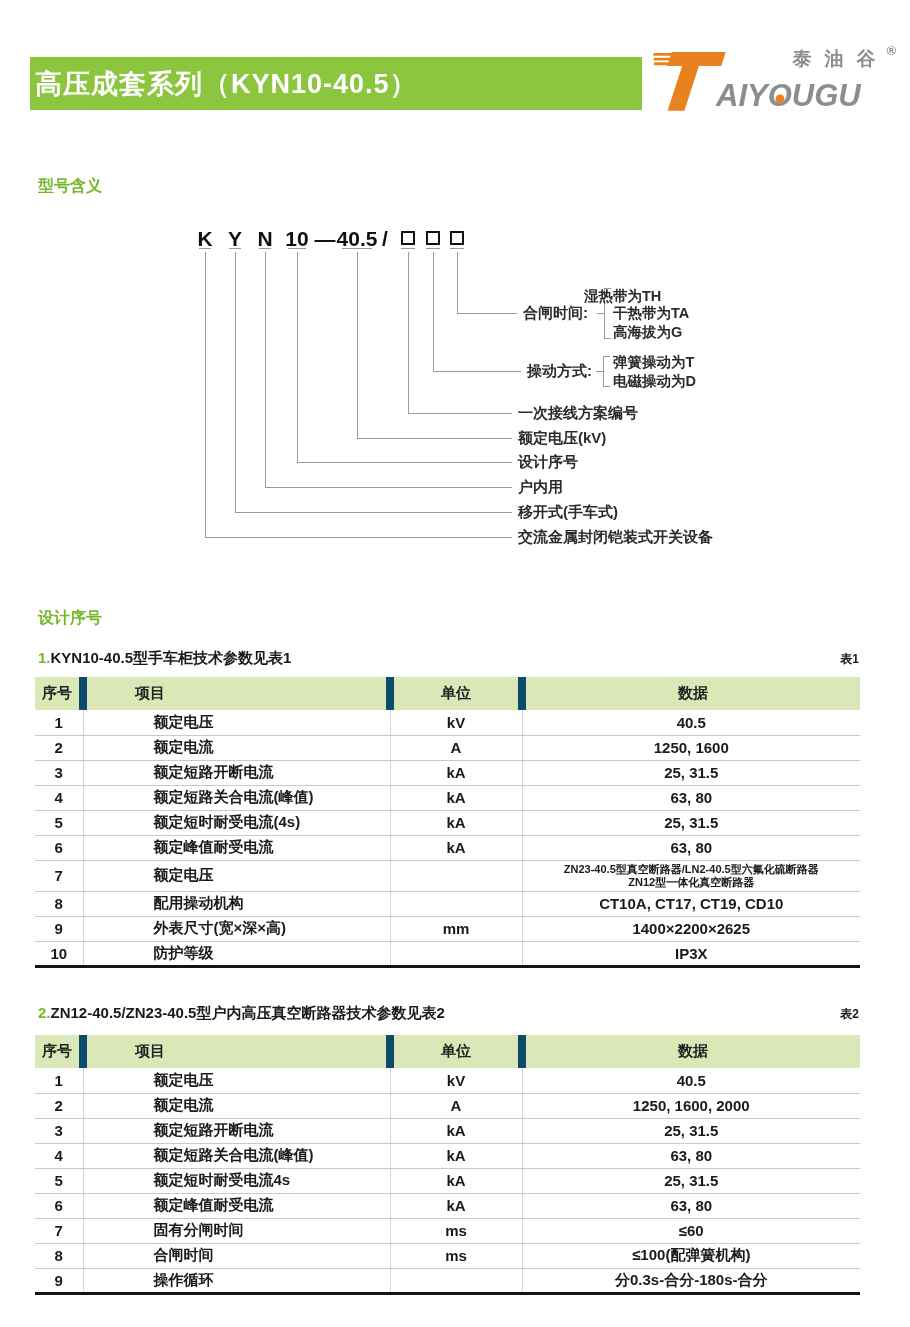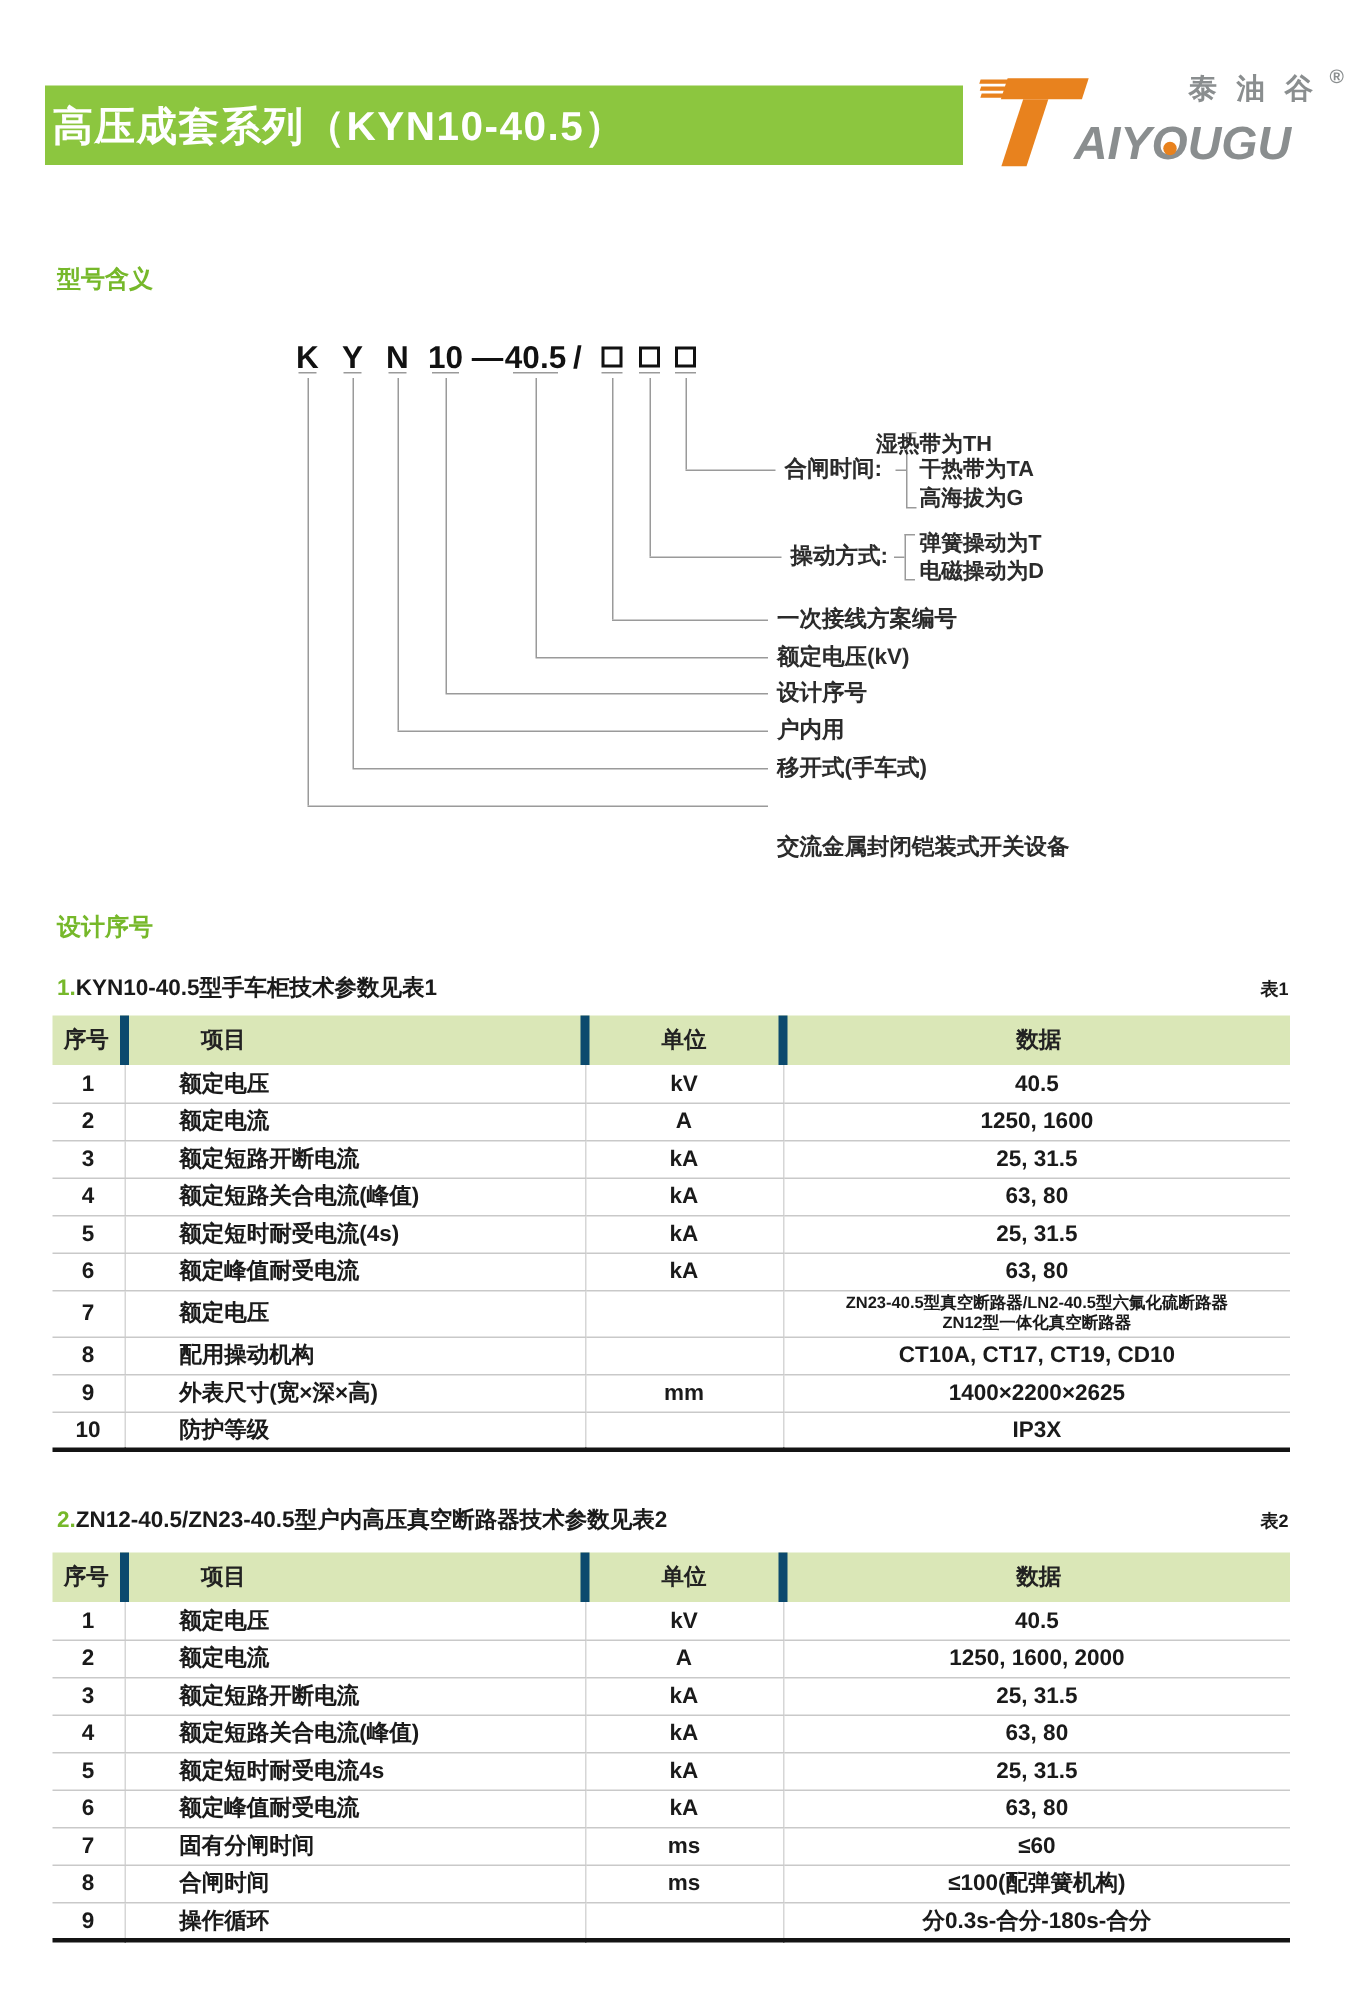--- a/index.html
+++ b/index.html
@@ -48,27 +48,27 @@
   
   .tbl-title{position:absolute;left:38px;width:821px;display:flex;align-items:baseline;
              font-size:15px;font-weight:bold;color:#1a1a1a;white-space:nowrap;}
   .tbl-title .num{color:var(--section-heading);}
   .tbl-title .tag{margin-left:auto;font-size:12px;font-weight:bold;}
 
   
   .tech-table{position:absolute;left:35px;width:825px;border-collapse:collapse;table-layout:fixed;
               border-bottom:3px solid #141414;}
   .tech-table th{background:var(--table-header-bg);height:33px;font-size:15px;font-weight:bold;
-                 color:#222;border-right:6px solid #0c4a6e;}
+                 color:#222;border-right:8px solid #0c4a6e;}
   .tech-table th:last-child{border-right:none;text-align:center;}
   .tech-table th.h1{text-align:left;padding-left:48px;}
   .tech-table td{height:25px;font-size:15px;font-weight:600;color:#1a1a1a;text-align:center;
                  border-bottom:1px solid #c9c9c9;border-right:1px solid #d6d6d6;padding:2px 2px;}
   .tech-table td:last-child{border-right:none;}
-  .tech-table td.c1{text-align:left;padding-left:36px;}
+  .tech-table td.c1{text-align:left;padding-left:70px;}
   .tech-table tbody tr:last-child td{border-bottom:none;}
   .tech-table td.small-lines div{font-size:11px;line-height:13px;font-weight:bold;}
 </style>
 </head>
 <body>
 
 <div class="page">
 
   <div class="title-bar">
     <span class="t">高压成套系列（KYN10-40.5）</span>
@@ -143,21 +143,21 @@
       <div class="dline" style="left: 297px; top: 462px; width: 215px; height: 1px;"></div>
       <div class="dlabel" style="left: 518px; top: 462px;">设计序号</div>
       <div class="dline" style="left: 265px; top: 252px; width: 1px; height: 235px;"></div>
       <div class="dline" style="left: 265px; top: 487px; width: 247px; height: 1px;"></div>
       <div class="dlabel" style="left: 518px; top: 487px;">户内用</div>
       <div class="dline" style="left: 235px; top: 252px; width: 1px; height: 260px;"></div>
       <div class="dline" style="left: 235px; top: 512px; width: 277px; height: 1px;"></div>
       <div class="dlabel" style="left: 518px; top: 512px;">移开式(手车式)</div>
       <div class="dline" style="left: 205px; top: 252px; width: 1px; height: 285px;"></div>
       <div class="dline" style="left: 205px; top: 537px; width: 307px; height: 1px;"></div>
-      <div class="dlabel" style="left: 518px; top: 537px; margin-top: 28px;">交流金属封闭铠装式开关设备</div>
+      <div class="dlabel" style="left: 518px; top: 537px;">交流金属封闭铠装式开关设备</div>
     </div>
 
   <div class="sec-h" style="top:608px">设计序号</div>
 
   <div class="tbl-title" style="top:649px">
     <span class="num">1.</span>
     <span>KYN10-40.5型手车柜技术参数见表1</span>
     <span class="tag">表1</span>
   </div>
   <table class="tech-table" id="table1" style="top:677px">

